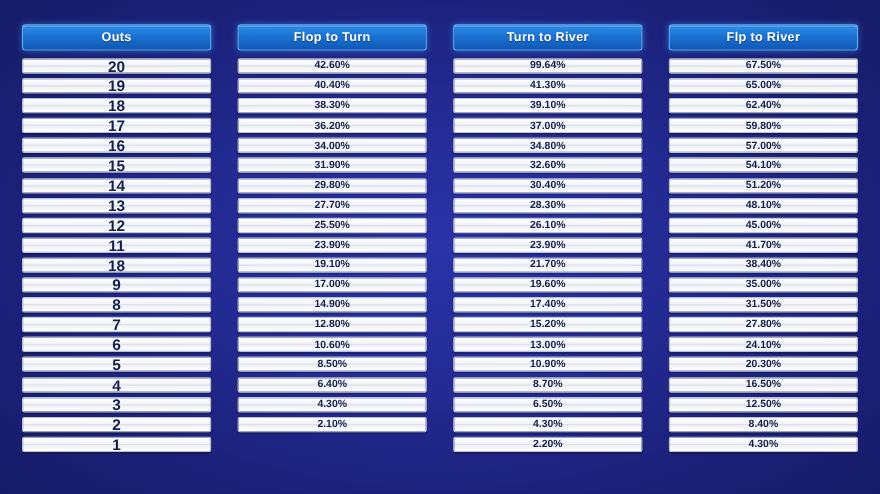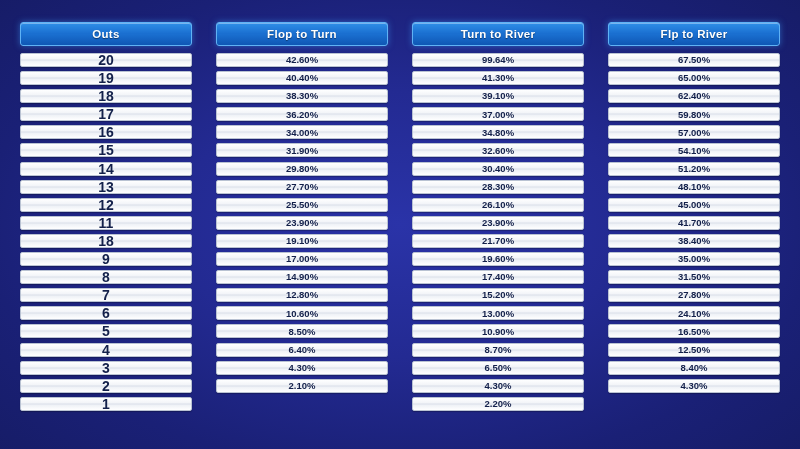--- a/index.html
+++ b/index.html
@@ -159,20 +159,21 @@
       <div class="cell">54.10%</div>
       <div class="cell">51.20%</div>
       <div class="cell">48.10%</div>
       <div class="cell">45.00%</div>
       <div class="cell">41.70%</div>
       <div class="cell">38.40%</div>
       <div class="cell">35.00%</div>
       <div class="cell">31.50%</div>
       <div class="cell">27.80%</div>
       <div class="cell">24.10%</div>
+      <div class="cell">20.30%</div>
       <div class="cell">16.50%</div>
       <div class="cell">12.50%</div>
       <div class="cell">8.40%</div>
       <div class="cell">4.30%</div>
     </div>
 
   </div>
 </div>
 
 </body></html>

